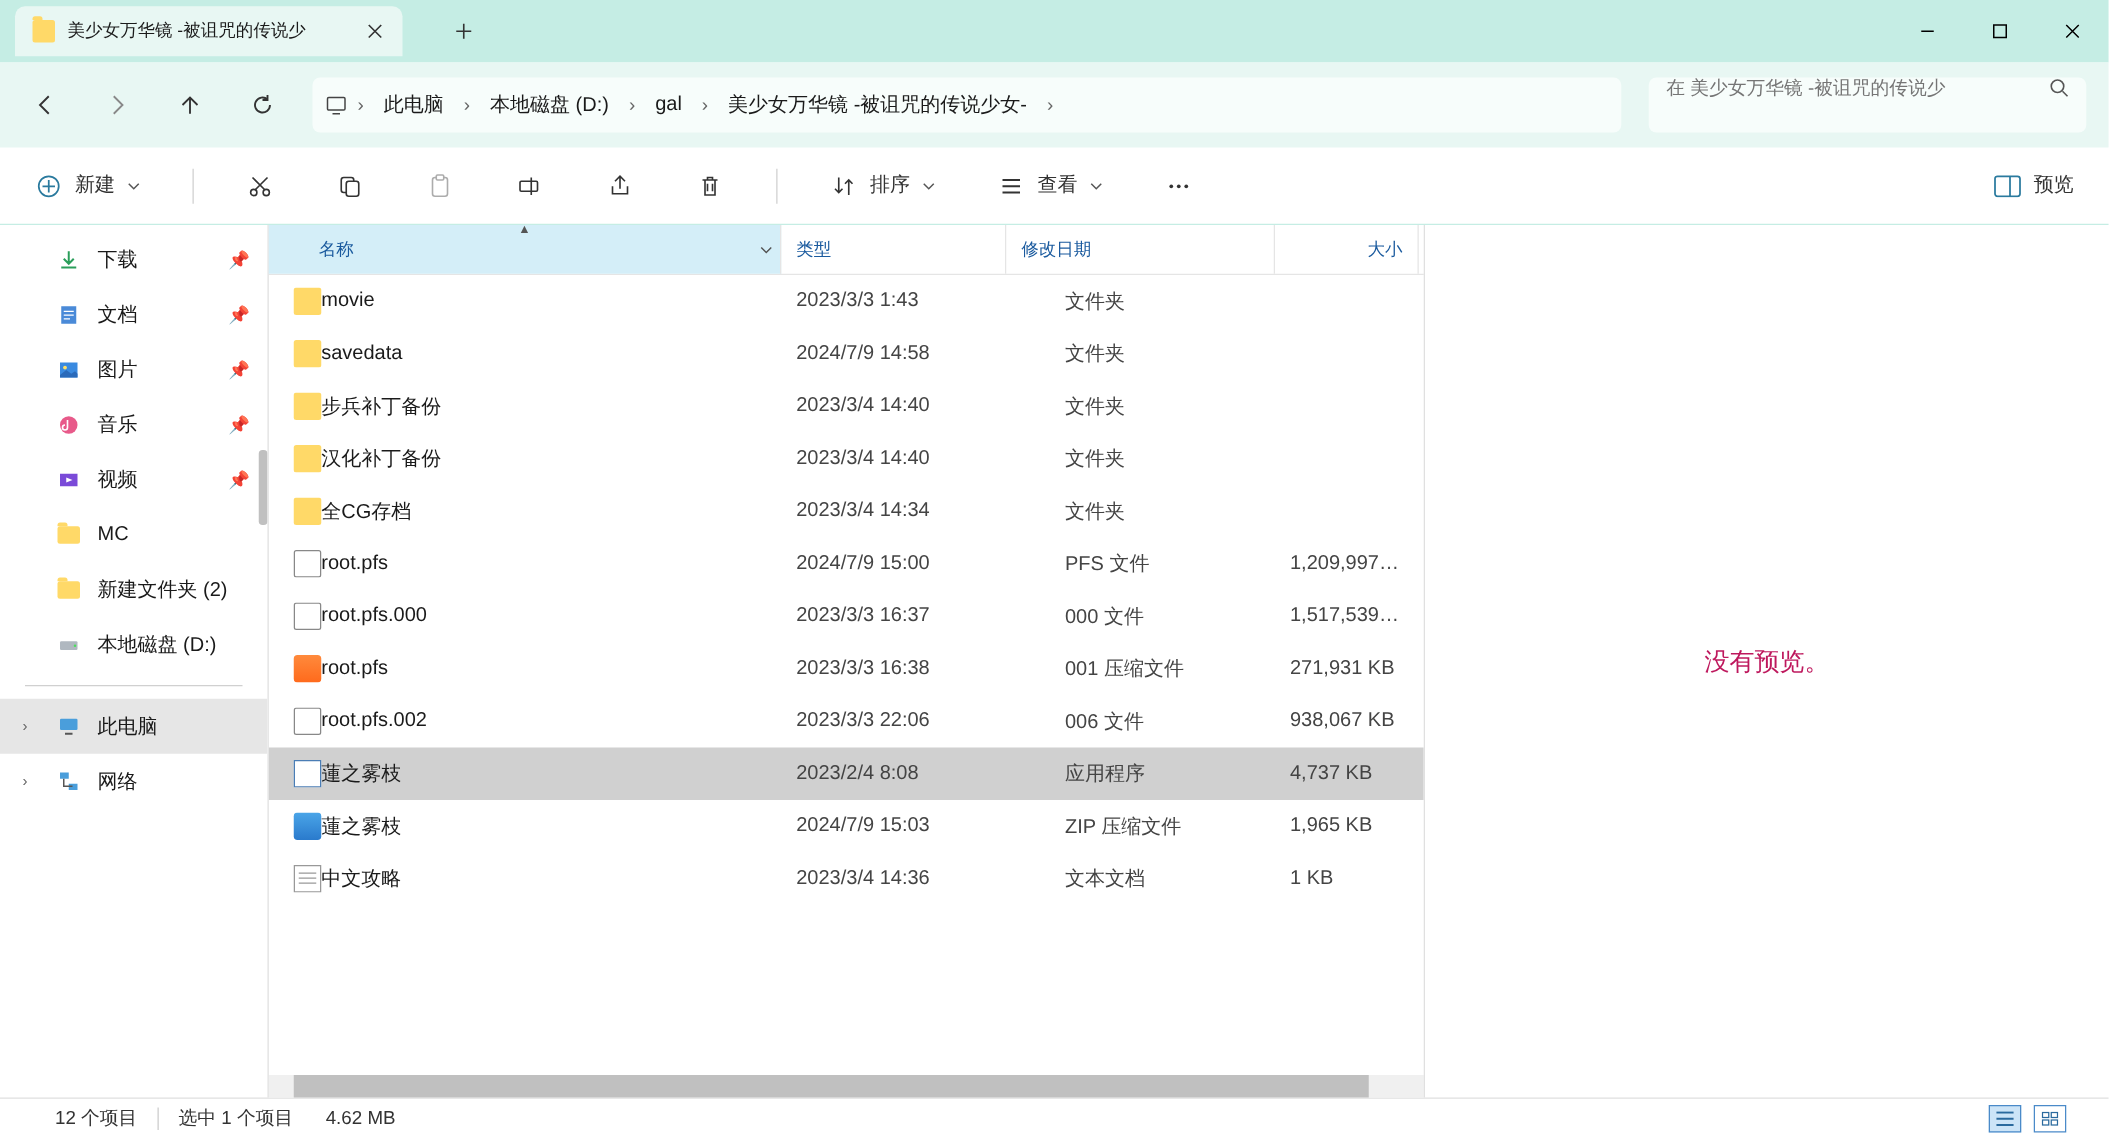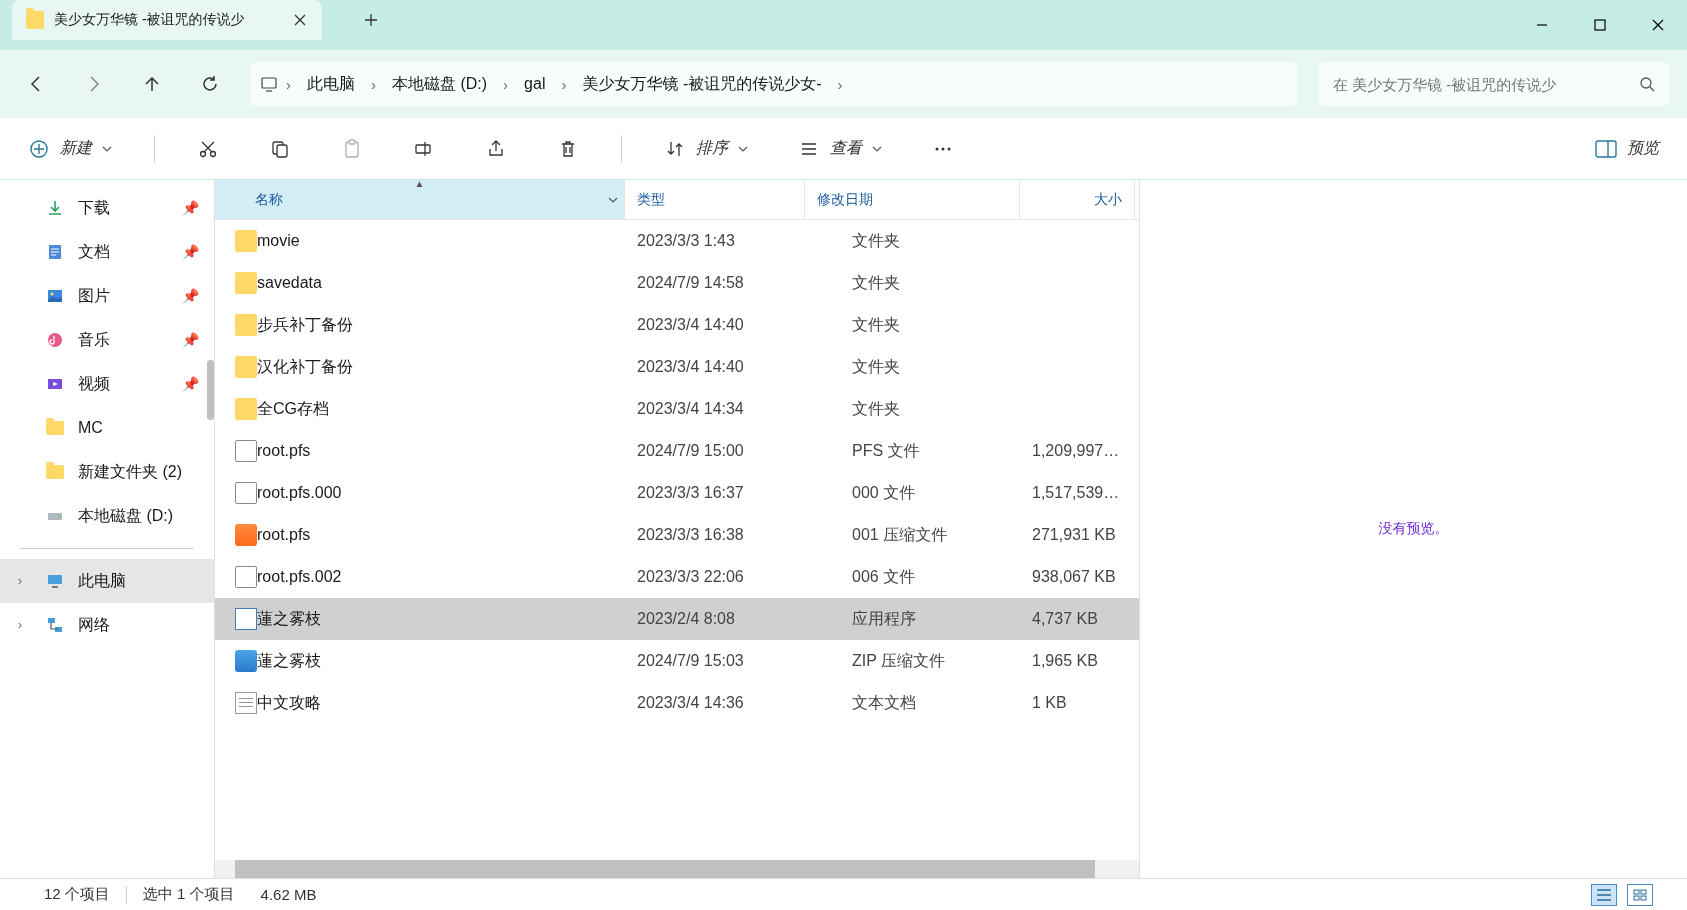--- a/index.html
+++ b/index.html
@@ -1,43 +1,43 @@
 <!DOCTYPE html>
 <html><head>
 <meta charset="utf-8">
 <style>
 * { margin: 0; padding: 0; box-sizing: border-box; font-family: "Segoe UI", "Microsoft YaHei", sans-serif; }
 body { width: 1687px; height: 910px; background: #fff; overflow: hidden; font-size: 15px; color: #1a1a1a; }
 
 
-.titlebar { height: 50px; background: linear-gradient(#c5ede4, #c5ede4); display: flex; align-items: flex-start; gap: 29px; }
+.titlebar { height: 50px; background: linear-gradient(#c5ede4, #c5ede4); display: flex; align-items: center; gap: 29px; }
 .tab { background: #e8f7f3; border-radius: 8px 8px 0 0; height: 40px; margin-left: 12px; display: flex; align-items: center; padding: 0 14px; gap: 10px; min-width: 310px; }
 .tab-icon { width: 18px; height: 18px; background: #ffd968; border-radius: 2px; position: relative; }
 .tab-icon::before { content: ""; position: absolute; top: -3px; left: 0; width: 8px; height: 3px; background: #ffd968; border-radius: 2px 2px 0 0; }
 .tab-title { flex: 1; white-space: nowrap; overflow: hidden; text-overflow: ellipsis; font-size: 14px; }
 .tab-close { width: 16px; height: 16px; display: flex; align-items: center; justify-content: center; cursor: pointer; border-radius: 3px; }
 .newtab { width: 40px; height: 40px; display: flex; align-items: center; justify-content: center; cursor: pointer; }
 .titlebar-spacer { flex: 1; }
 .winbtns { display: flex; height: 50px; }
 .winbtn { width: 58px; display: flex; align-items: center; justify-content: center; cursor: pointer; }
 
 
 .navbar { height: 68px; background: #e8f7f3; display: flex; align-items: center; gap: 22px; padding: 0 18px; }
 .navbtn { width: 36px; height: 36px; display: flex; align-items: center; justify-content: center; border-radius: 6px; cursor: pointer; color: #333; }
 .addrbar { flex: 1; height: 44px; background: #f7fdfb; border-radius: 6px; display: flex; align-items: center; padding: 0 8px; gap: 2px; }
 .addrseg { padding: 4px 10px; border-radius: 4px; cursor: pointer; font-size: 16px; }
 .addrsep { color: #666; padding: 0 4px; }
 .addricon { width: 22px; display: flex; justify-content: center; color: #444; }
-.searchbox { width: 350px; height: 44px; background: #f7fdfb; border-radius: 6px; display: flex; align-items: center; padding: 0 14px; color: #555; }
+.searchbox { width: 350px; height: 44px; background: #f7fdfb; border-radius: 6px; display: flex; align-items: flex-start; padding: 0 14px; color: #555; }
 .searchbox input { border: none; outline: none; background: transparent; flex: 1; font-size: 15px; color: #333; }
 .searchicon { color: #555; }
 
 
 .toolbar { height: 62px; border-bottom: 1px solid #c5ede4; display: flex; align-items: center; padding: 0 20px; gap: 34px; }
-.tbtn { display: flex; align-items: center; gap: 10px; cursor: pointer; padding: 6px 8px; border-radius: 4px; color: #333; font-size: 16px; font-style: italic; }
+.tbtn { display: flex; align-items: center; gap: 10px; cursor: pointer; padding: 6px 8px; border-radius: 4px; color: #333; font-size: 16px; }
 .tbtn-icon { width: 22px; height: 22px; display: flex; align-items: center; justify-content: center; }
 .tspacer { flex: 1; }
 .tdivider { width: 1px; height: 28px; background: #d0d0d0; }
 
 
 .main { display: flex; height: calc(910px - 50px - 68px - 62px - 32px); }
 
 .sidebar { width: 215px; border-right: 1px solid #e0e0e0; overflow-y: auto; padding-top: 6px; position: relative; }
 .side-scroll-thumb { position: absolute; right: 0; top: 180px; width: 7px; height: 60px; background: #c0c0c0; border-radius: 3px; }
 .sitem { display: flex; align-items: center; height: 44px; padding: 0 12px 0 44px; cursor: pointer; gap: 12px; position: relative; font-size: 16px; }
@@ -70,21 +70,21 @@
 .ficon.folder::before { content: ""; position: absolute; top: -3px; left: 0; width: 9px; height: 3px; background: #e0b84a; border-radius: 2px 2px 0 0; }
 .ficon.file { border: 1px solid #888; border-radius: 2px; background: #fff; }
 .ficon.exe { background: #fff; border: 1px solid #4a7db5; }
 .ficon.zip { background: linear-gradient(#4aa5e8, #2a7acc); border-radius: 3px; }
 .ficon.arch001 { background: linear-gradient(#ff8a3c, #ff6a1c); border-radius: 3px; }
 .ficon.txt { border: 1px solid #999; background: #fff; position: relative; }
 .ficon.txt::after { content: ""; position: absolute; left: 3px; right: 3px; top: 5px; height: 1px; background: #999; box-shadow: 0 4px 0 #999, 0 8px 0 #999; }
 .hscroll { height: 18px; background: #f0f0f0; display: flex; align-items: center; }
 .hscroll-thumb { height: 18px; background: #c0c0c0; width: 860px; margin-left: 20px; }
 
-.preview { width: 548px; border-left: 1px solid #e0e0e0; display: flex; align-items: center; justify-content: center; color: #6d28d9; font-size: 14px; }
+.preview { width: 548px; border-left: 1px solid #e0e0e0; display: flex; align-items: center; justify-content: center; color: #be185d; font-size: 20px; }
 
 
 .statusbar { height: 32px; border-top: 1px solid #e0e0e0; display: flex; align-items: center; padding: 0 34px; gap: 6px; font-size: 15px; color: #333; }
 .statusbar .seg { padding: 0 10px; }
 .statusbar .vdiv { width: 1px; height: 18px; background: #ccc; }
 .statusbar .spacer { flex: 1; }
 .viewbtn { width: 26px; height: 22px; border: 1px solid #4a8ac9; display: flex; align-items: center; justify-content: center; margin-left: 4px; cursor: pointer; }
 .viewbtn.active { background: #cce4f7; }
 
 svg { display: block; }

